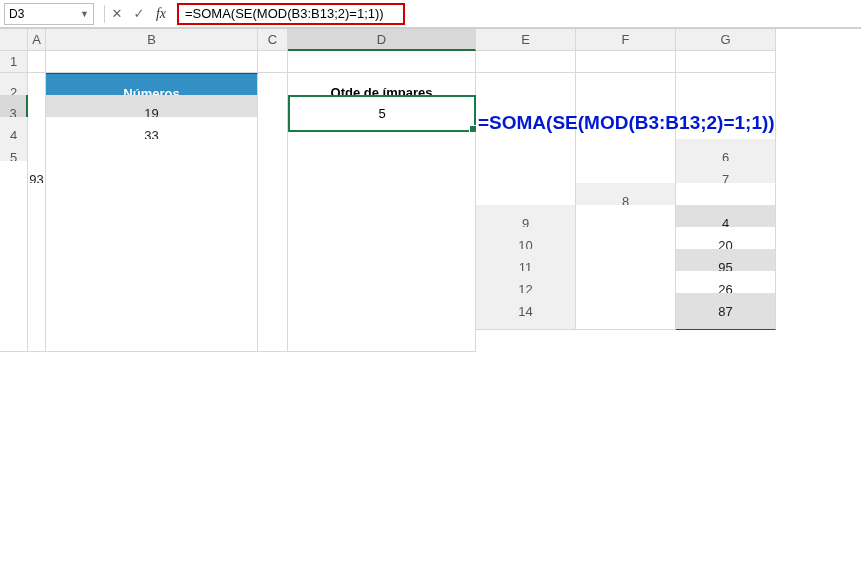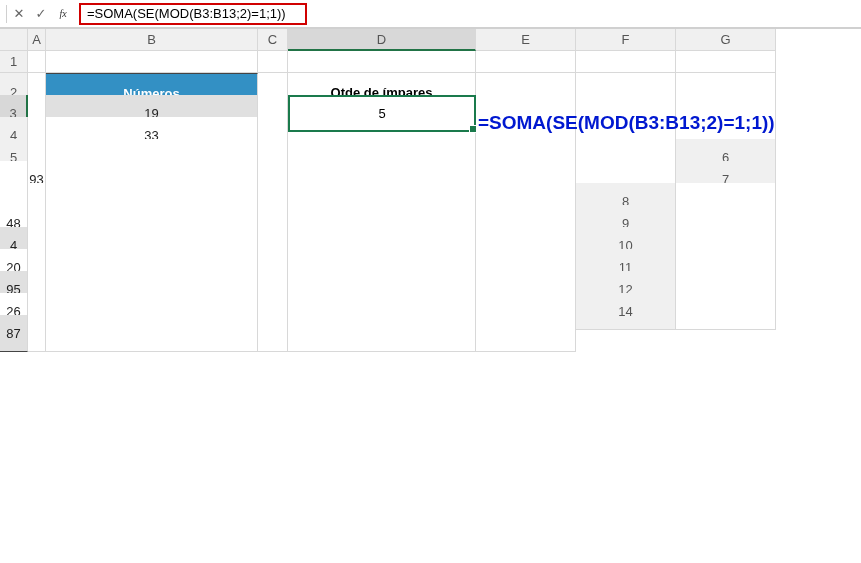--- a/index.html
+++ b/index.html
@@ -53,21 +53,21 @@
       height: 20px;
       display: flex;
       align-items: center;
       justify-content: center;
       color: #666;
       font-size: 13px;
     }
     .fb-icon.fx {
       font-style: italic;
       font-family: "Times New Roman", serif;
-      font-size: 10px;
+      font-size: 14px;
       color: #333;
     }
     .fb-divider {
       width: 1px;
       height: 18px;
       background: #d0d0d0;
       margin: 0 2px;
     }
     .formula-input {
       flex: 0 0 auto;
@@ -171,20 +171,24 @@
       color: #0018d0;
       white-space: nowrap;
       font-family: Arial, sans-serif;
       z-index: 10;
     }
   </style>
 </head>
 <body>
 
 <div class="formula-bar">
+  <div class="name-box">
+    <span class="name-box-text">D3</span>
+    <span class="name-box-arrow">▼</span>
+  </div>
   <div class="fb-divider"></div>
   <div class="fb-icons">
     <div class="fb-icon">✕</div>
     <div class="fb-icon">✓</div>
     <div class="fb-icon fx">fx</div>
   </div>
   <div class="formula-input">
     <span>=SOMA(SE(MOD(B3:B13;2)=1;1))</span>
   </div>
 </div>
@@ -247,21 +251,20 @@
     <div style="height:37px"></div>
     <div class="row-header" style="height:37px">7</div>
     <div style="height:37px"></div>
     <div style="height:37px"></div>
     <div style="height:37px"></div>
     <div style="height:37px"></div>
     <div style="height:37px"></div>
     <div style="height:37px"></div>
     <div class="row-header" style="height:37px">8</div>
     <div style="height:37px"></div>
-    <div class="tbl-cell even" style="height:37px">48</div>
     <div style="height:37px"></div>
     <div style="height:37px"></div>
     <div style="height:37px"></div>
     <div style="height:37px"></div>
     <div style="height:37px"></div>
     <div class="row-header" style="height:37px">9</div>
     <div style="height:37px"></div>
     <div class="tbl-cell odd" style="height:37px">4</div>
     <div style="height:37px"></div>
     <div style="height:37px"></div>

